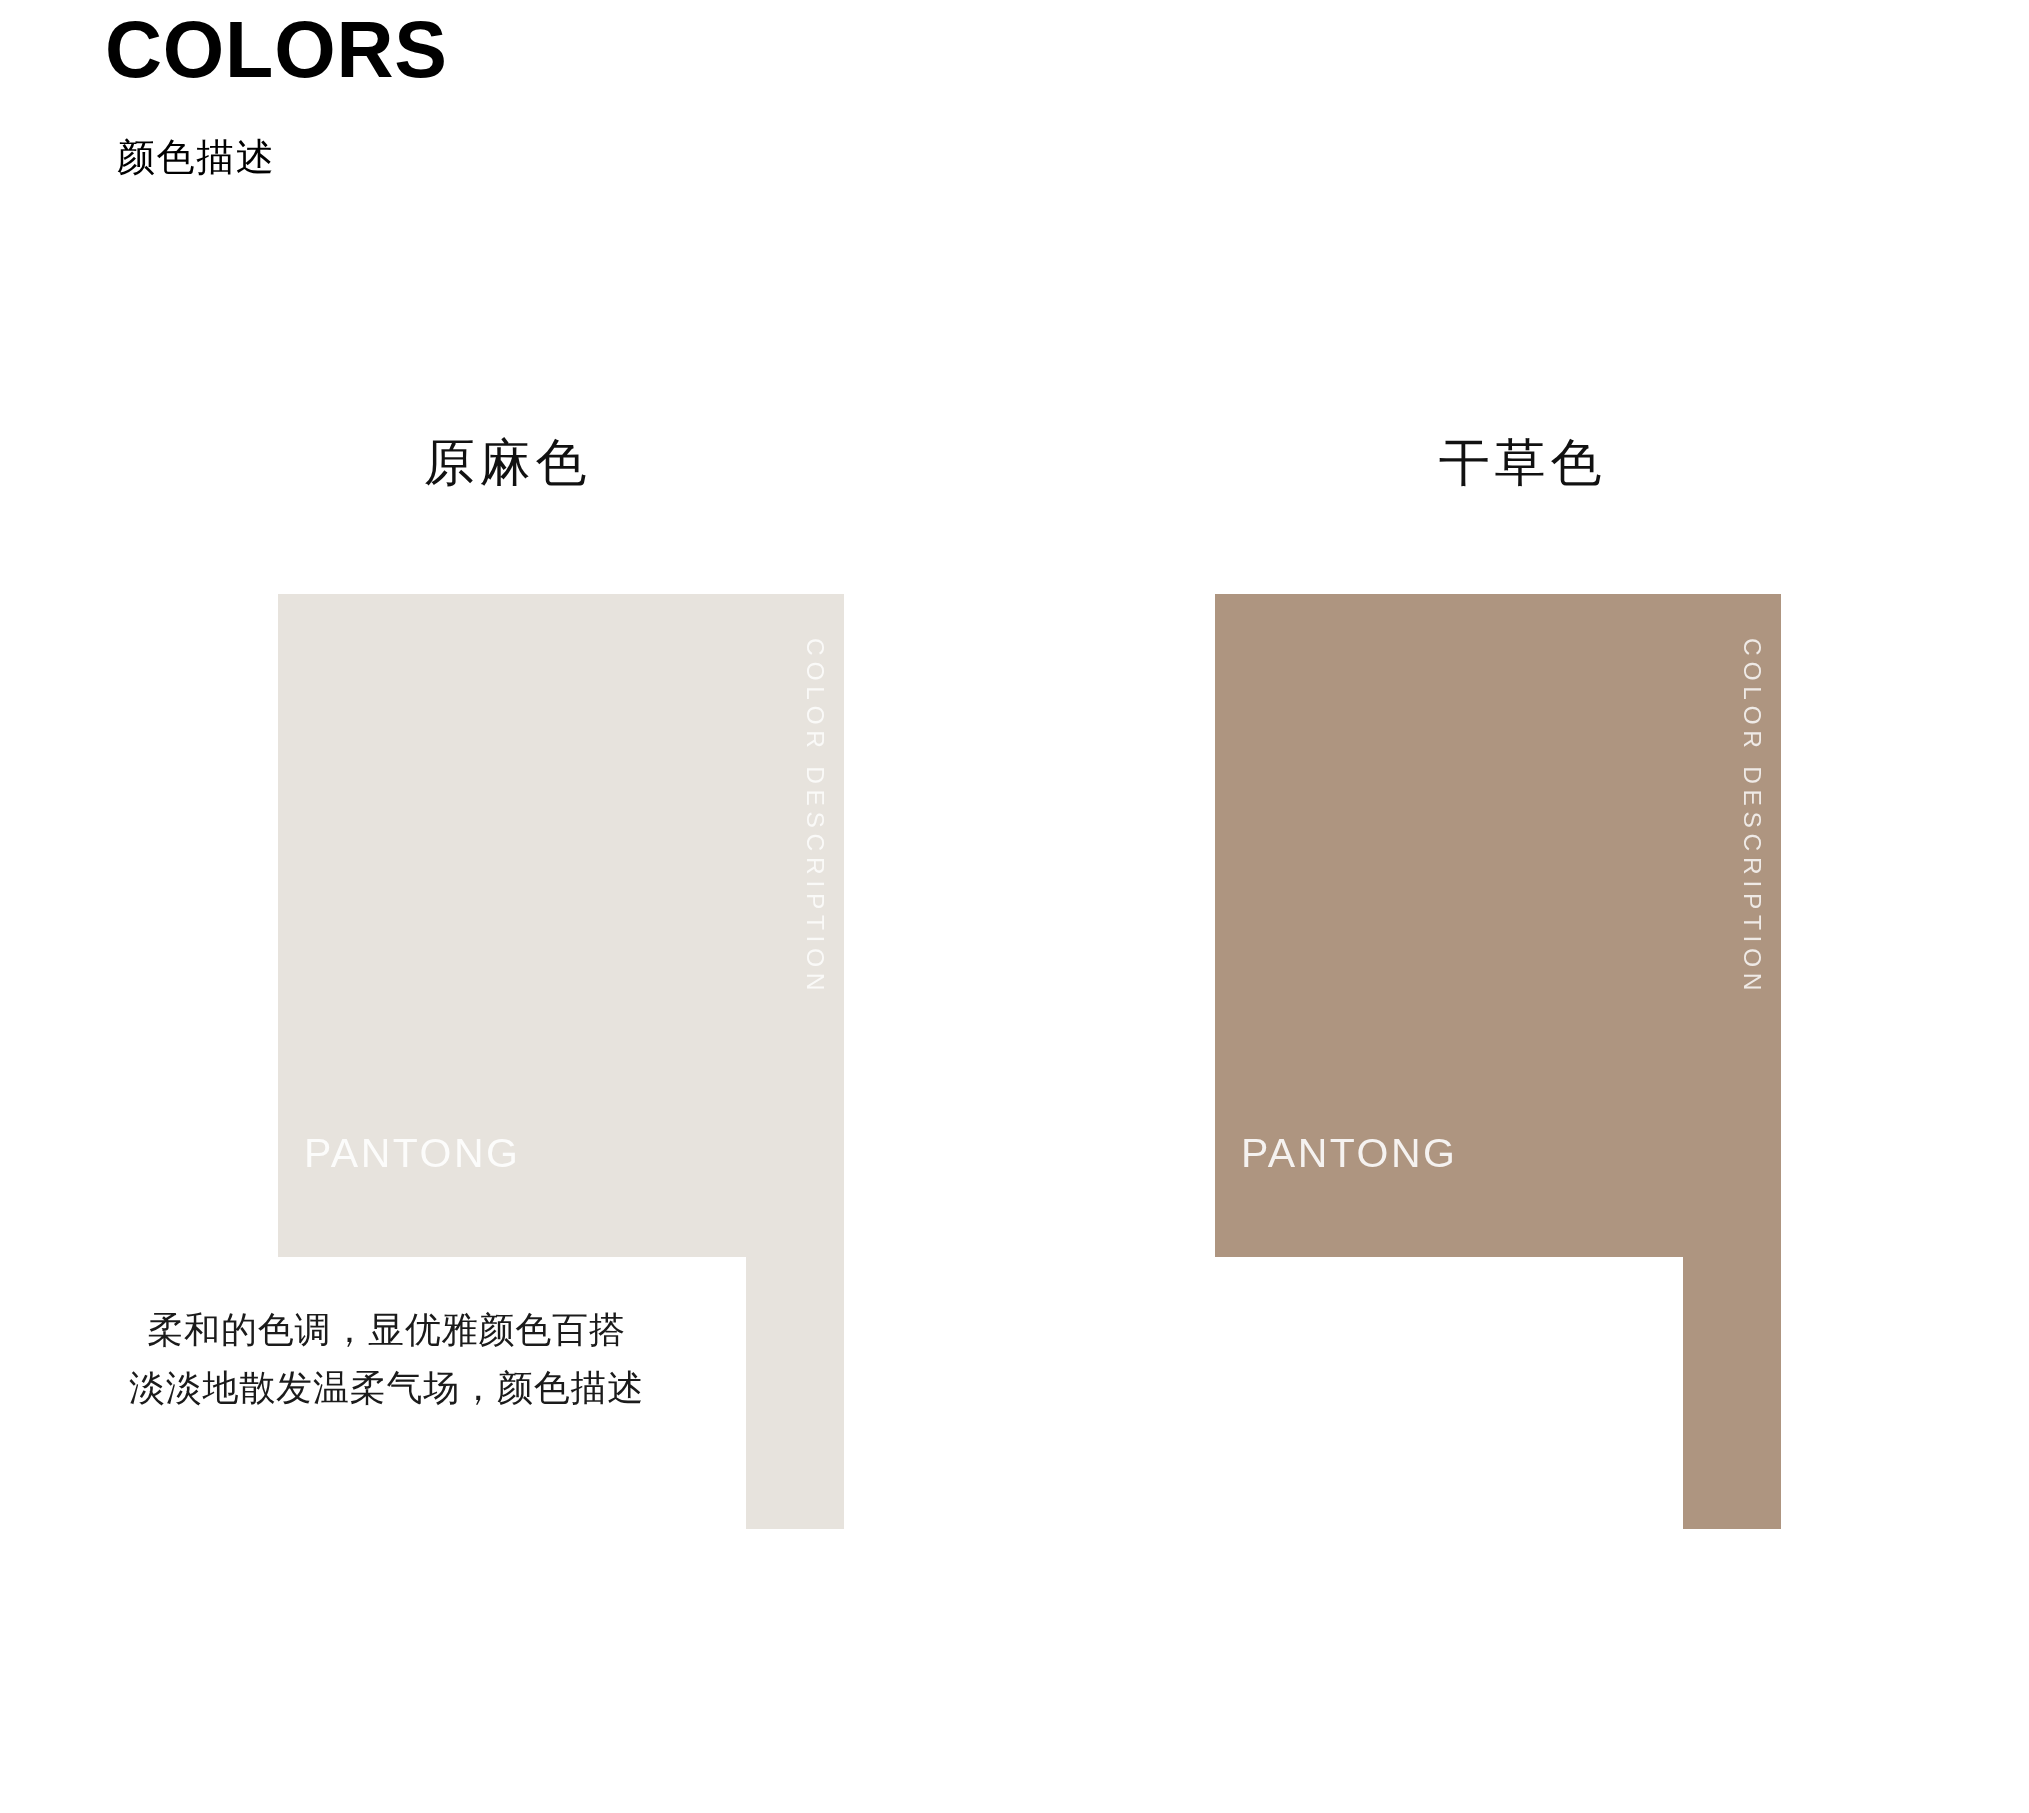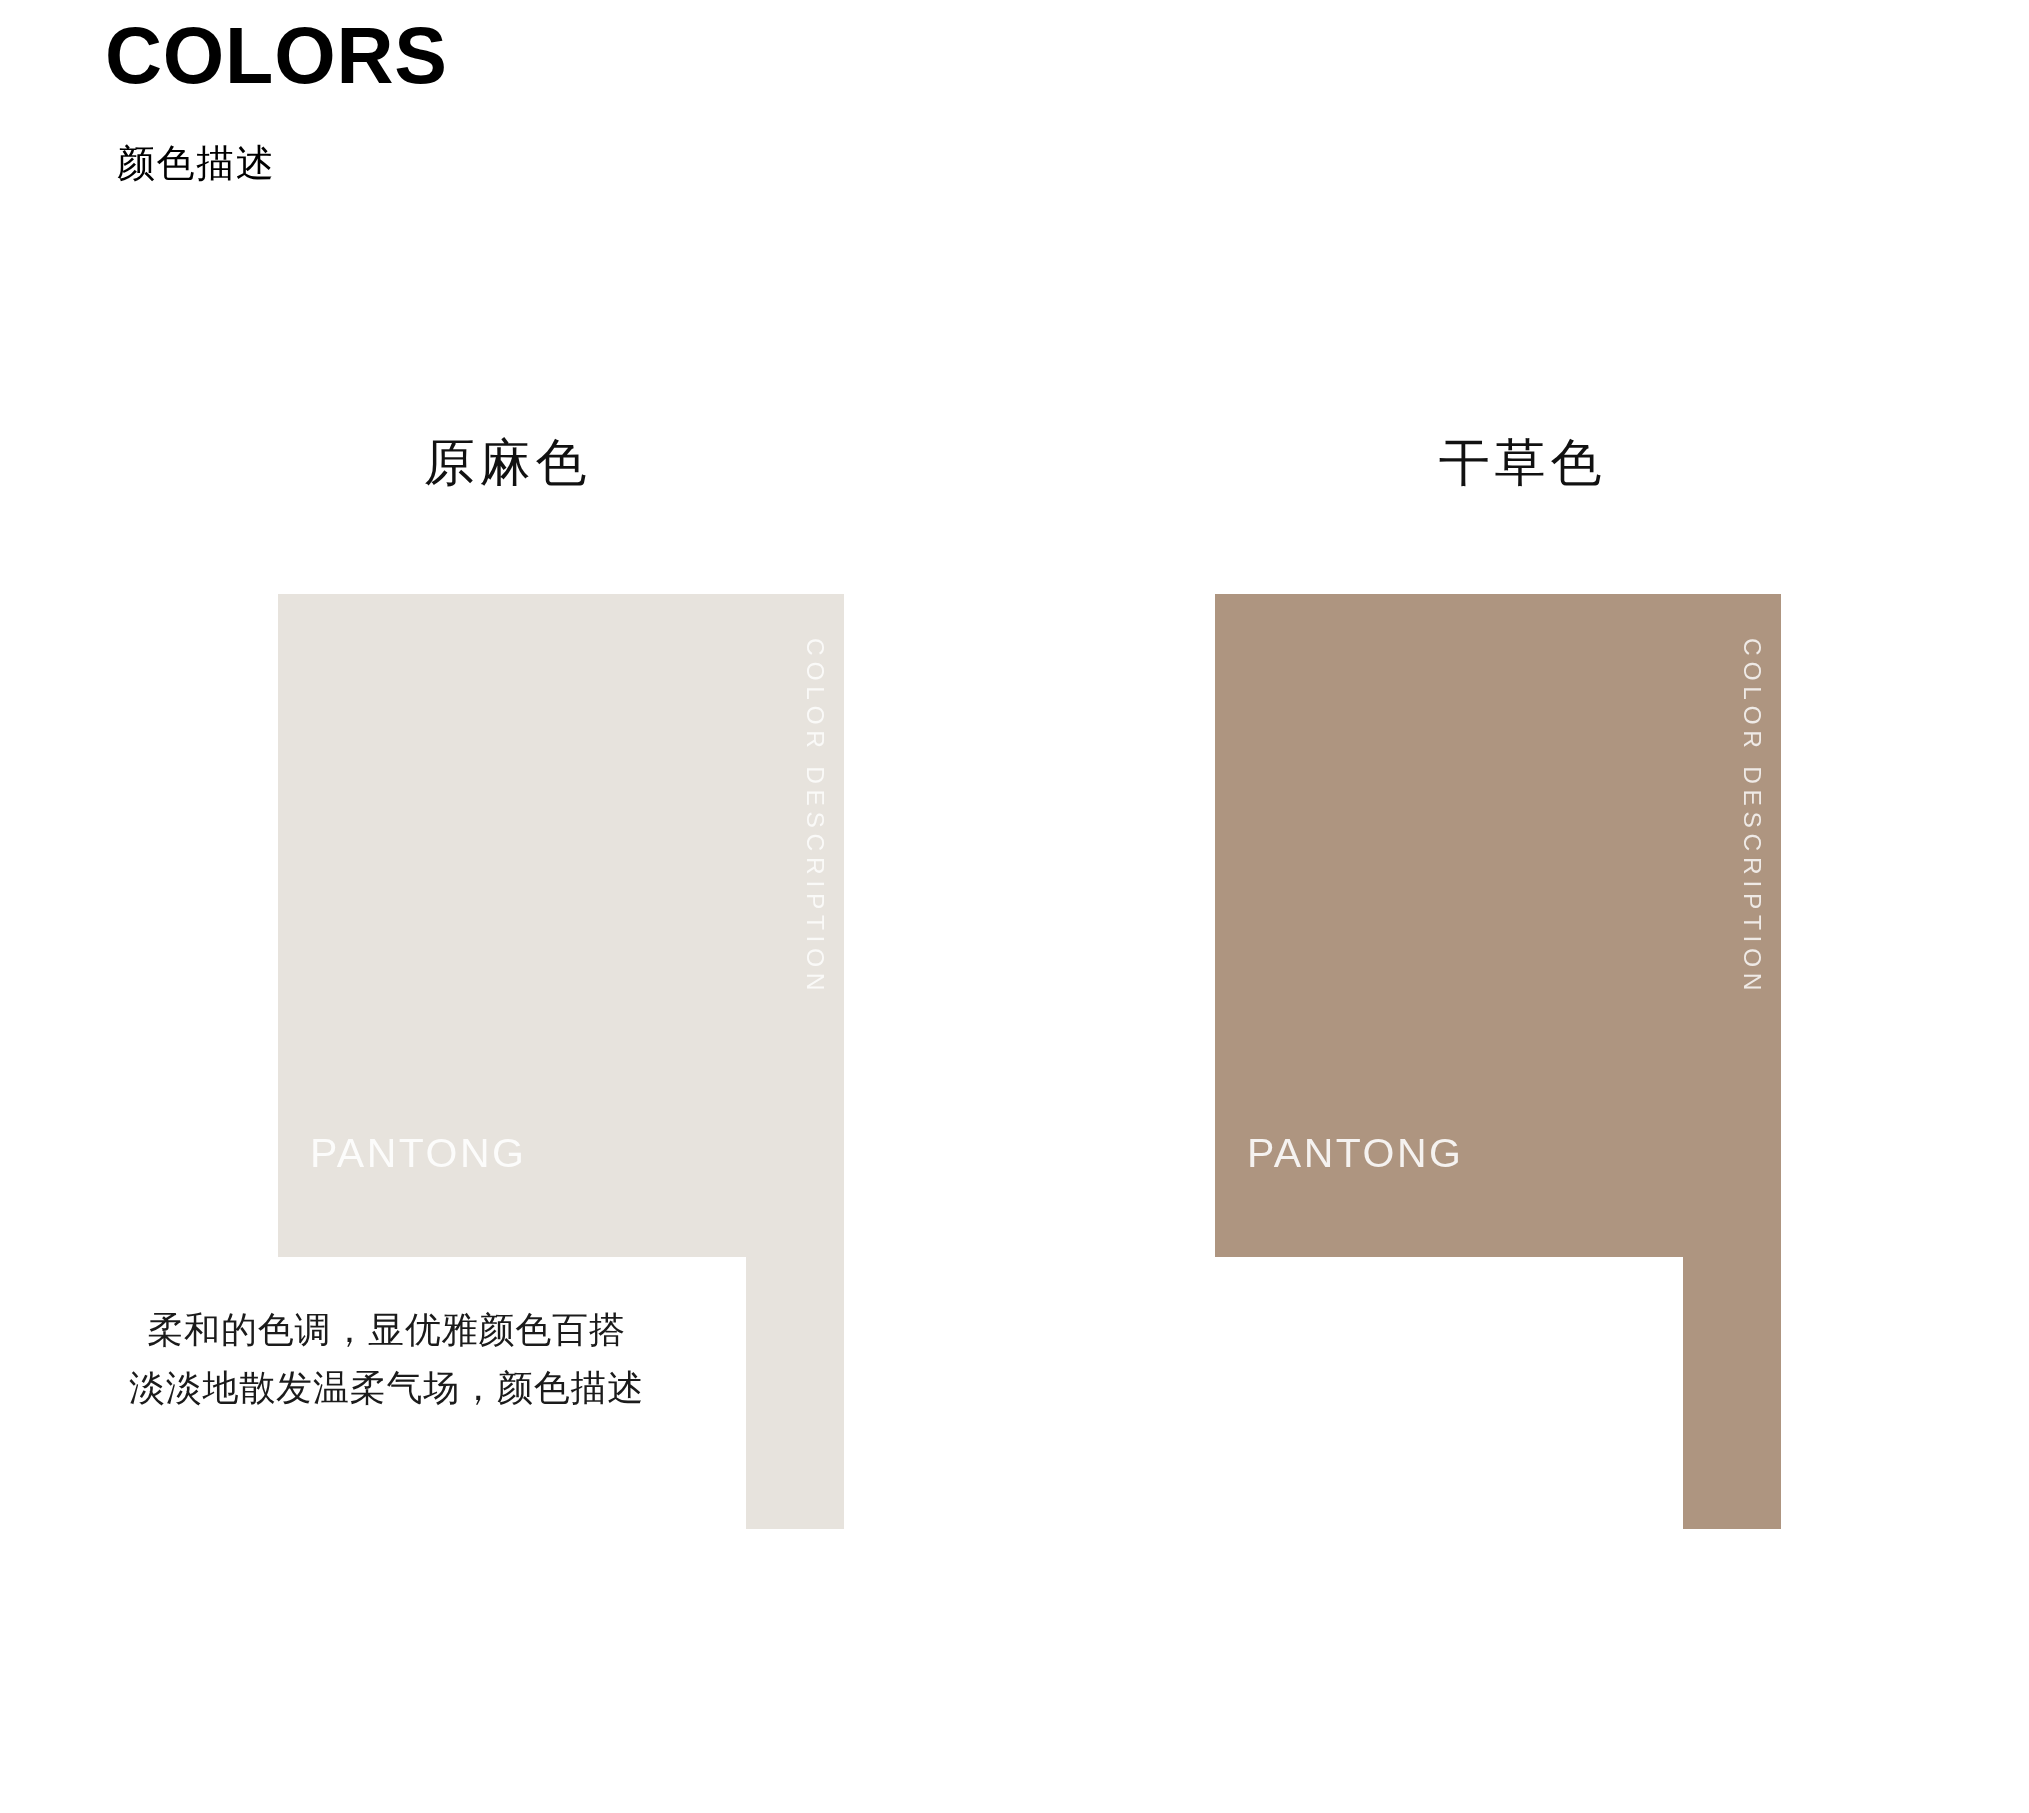--- a/index.html
+++ b/index.html
@@ -12,21 +12,21 @@
     height: 1813px;
     position: relative;
     font-family: "Liberation Sans", "DejaVu Sans", sans-serif;
     overflow: hidden;
   }
 
   
   .header {
     position: absolute;
     left: 105px;
-    top: 8px;
+    top: 2px;
   }
   .header-title {
     font-family: "Liberation Sans", "DejaVu Sans", sans-serif;
     font-size: 79px;
     font-weight: 700;
     letter-spacing: 0.8px;
     color: #000000;
     line-height: 1.0;
     margin: 0;
     padding-top: 8.2px;
@@ -89,21 +89,21 @@
     font-size: 24.5px;
     letter-spacing: 5.7px;
     color: rgba(255,255,255,0.80);
     writing-mode: vertical-rl;
     text-orientation: mixed;
     white-space: nowrap;
     font-weight: 400;
   }
   .pantong-label {
     position: absolute;
-    left: 32px;
+    left: 26px;
     top: 536px;
     font-size: 41px;
     letter-spacing: 2.5px;
     color: rgba(255,255,255,0.88);
     font-weight: 400;
     white-space: nowrap;
   }
 
   
   .desc {

